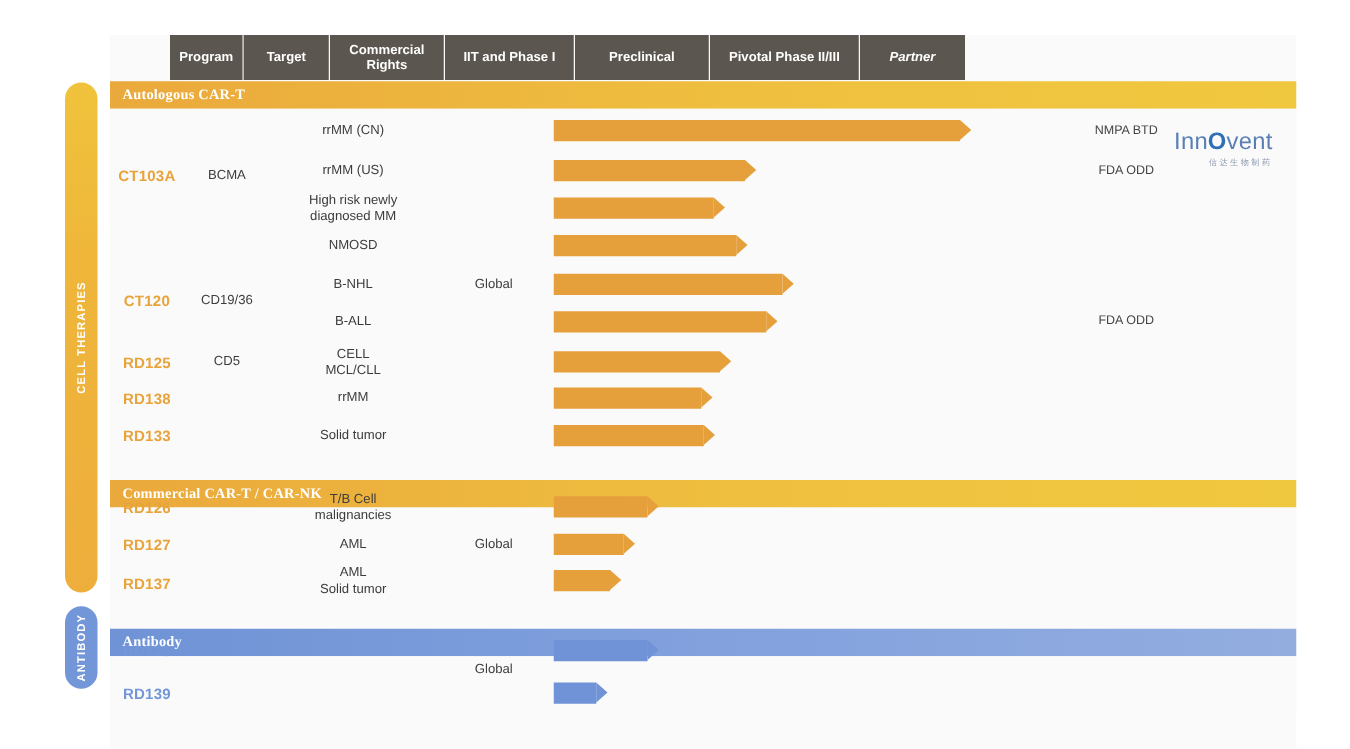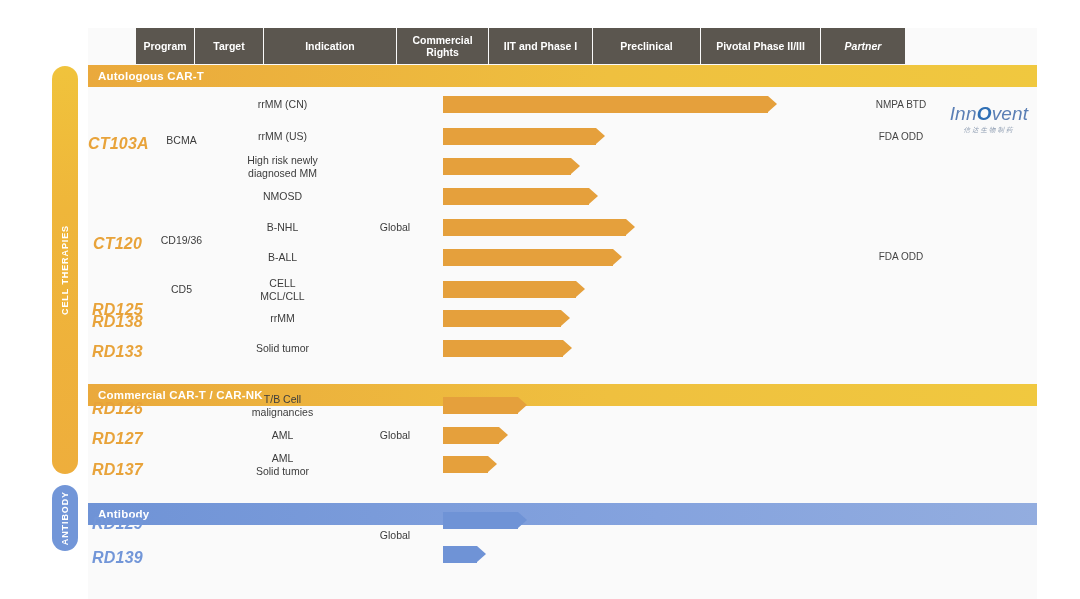--- a/index.html
+++ b/index.html
@@ -27,48 +27,48 @@
   #header{position:absolute;left:0;top:0;width:869px;height:36px;display:flex;margin-left:48px;}
   #header .hcell{
     background:#5b564f;color:#fff;font-weight:bold;font-size:10.5px;
     display:flex;align-items:center;justify-content:center;text-align:center;
     line-height:1.18;box-sizing:border-box;border-right:1px solid #fafafa;
     padding:0 2px;
   }
   #header .hcell:last-child{border-right:none;font-style:italic;}
 
   
-  .group-band{position:absolute;left:0;width:949px;height:22px;display:flex;align-items:center;}
+  .group-band{position:absolute;left:0;width:949px;height:22px;display:flex;align-items:center;font-family:Liberation Serif, serif;}
   .group-band .gtitle{color:#ffffff;font-weight:bold;font-size:11.5px;padding-left:10px;letter-spacing:.2px;}
   .band-orange{background:linear-gradient(90deg,#eaa93c 0%,#efc03f 55%,#f0c83f 100%);}
   .band-blue{background:linear-gradient(90deg,#6f93d6 0%,#85a3de 60%,#93addf 100%);}
 
   
   .zone{position:absolute;left:0;width:949px;background:#fafafa;}
 
   
   .t{position:absolute;font-size:10.5px;color:#3c3c3c;line-height:1.22;}
   .t.center{text-align:center;}
-  .prog{font-weight:bold;font-size:16px;letter-spacing:.2px;font-style:italic;}
+  .prog{font-weight:bold;font-size:12px;letter-spacing:.2px;}
   .prog-orange{color:#e8a33a;}
   .prog-blue{color:#7296d8;}
   .reg{font-size:10px;color:#444;}
 
   
   .bar{position:absolute;height:17px;}
   .bar .body{position:absolute;left:0;top:0;height:17px;}
   .bar .tip{position:absolute;top:0;width:0;height:0;
     border-top:8.5px solid transparent;border-bottom:8.5px solid transparent;}
   .bar-orange .body{background:#e5a03c;}
   .bar-orange .tip{border-left:9px solid #e5a03c;}
   .bar-blue .body{background:#6f93d6;}
   .bar-blue .tip{border-left:9px solid #6f93d6;}
 
   
-  #logo{position:absolute;left:939px;top:104px;width:100px;text-align:center;font-style:italic;}
+  #logo{position:absolute;left:918px;top:104px;width:100px;text-align:right;}
   #logo .word{font-size:19px;color:#5b7fb5;letter-spacing:.2px;line-height:1;white-space:nowrap;}
   #logo .word .o{color:#2f6fb5;font-weight:bold;}
   #logo .cn{font-size:6.5px;color:#8c9bb0;letter-spacing:2px;margin-top:3px;}
 </style>
 </head>
 <body>
 
 <div id="root">
 
   <div class="rail" id="rail-cell">
@@ -76,21 +76,20 @@
   </div>
   <div class="rail" id="rail-ab">
     <span>ANTIBODY</span>
   </div>
 
   <div id="table">
 
     <div id="header">
       <div class="hcell" style="width:59px">Program</div>
       <div class="hcell" style="width:69px">Target</div>
-      <div class="hcell" style="width:133px">Indication</div>
       <div class="hcell" style="width:92px">Commercial Rights</div>
       <div class="hcell" style="width:104px">IIT and Phase I</div>
       <div class="hcell" style="width:108px">Preclinical</div>
       <div class="hcell" style="width:120px">Pivotal Phase II/III</div>
       <div class="hcell" style="width:84px">Partner</div>
     </div>
 
     <div class="group-band band-orange" style="top:37px">
       <span class="gtitle">Autologous CAR-T</span>
     </div>
@@ -103,21 +102,21 @@
 
     <div class="group-band band-blue" style="top:475px">
       <span class="gtitle">Antibody</span>
     </div>
     <div class="zone" style="top:497px;height:78px"></div>
 
   </div>
 
   <div class="t center prog prog-orange" style="left:88px;top:134px;width:59px">CT103A</div>
   <div class="t center prog prog-orange" style="left:88px;top:234px;width:59px">CT120</div>
-  <div class="t center prog prog-orange" style="left:88px;top:300px;width:59px">RD125</div>
+  <div class="t center prog prog-orange" style="left:88px;top:283px;width:59px">RD125</div>
   <div class="t center prog prog-orange" style="left:88px;top:312px;width:59px">RD138</div>
   <div class="t center prog prog-orange" style="left:88px;top:342px;width:59px">RD133</div>
   <div class="t center prog prog-orange" style="left:88px;top:399px;width:59px">RD126</div>
   <div class="t center prog prog-orange" style="left:88px;top:429px;width:59px">RD127</div>
   <div class="t center prog prog-orange" style="left:88px;top:460px;width:59px">RD137</div>
   <div class="t center prog prog-blue" style="left:88px;top:514px;width:59px">RD129</div>
   <div class="t center prog prog-blue" style="left:88px;top:548px;width:59px">RD139</div>
 
   <div class="t center" style="left:147px;top:134px;width:69px">BCMA</div>
   <div class="t center" style="left:147px;top:234px;width:69px">CD19/36</div>

